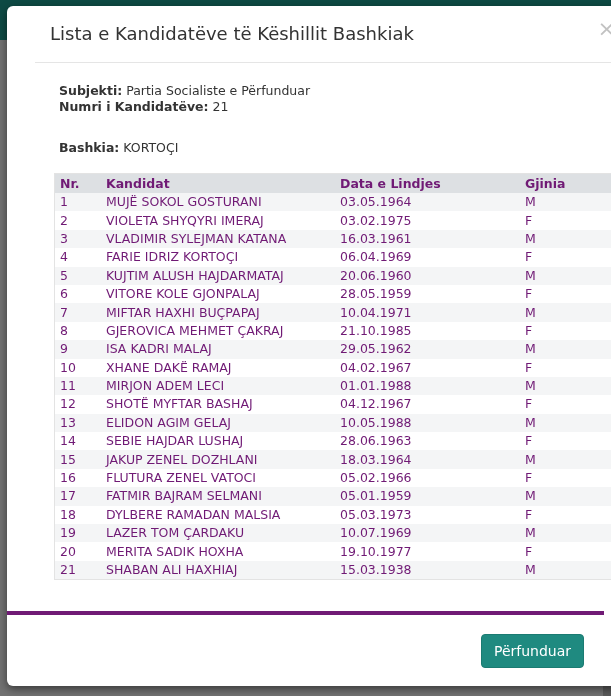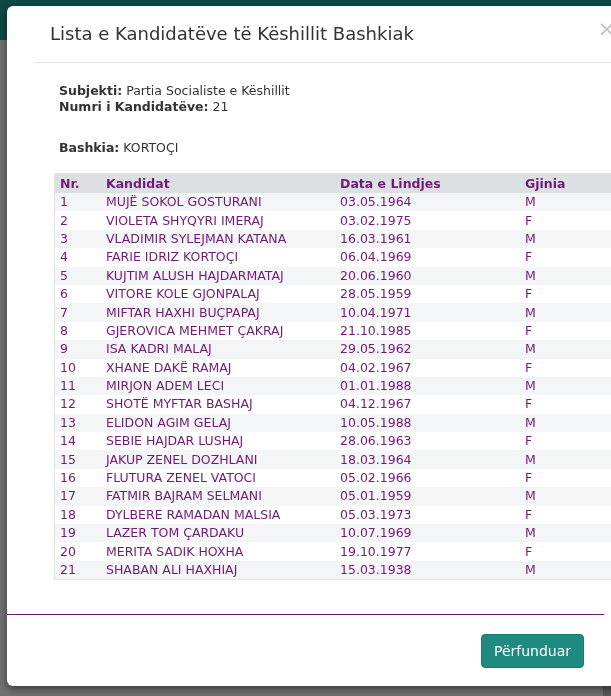--- a/index.html
+++ b/index.html
@@ -38,21 +38,21 @@
   thead tr { background: #dde0e3; }
   th { text-align: left; font-weight: bold; height: 19px; padding: 0 5px; }
   td { height: 18.4px; padding: 0 5px; line-height: 18px; }
   tbody tr:nth-child(odd) { background: #f4f5f6; }
   tbody tr:nth-child(even) { background: #ffffff; }
   .c-nr { width: 36px; }
   .c-name { width: 224px; }
   .c-date { width: 175px; margin-top: 16px; }
   .modal-footer {
     position: absolute; left: 0; bottom: 0; width: 597px; height: 71px;
-    border-top: 1px solid #701a75;
+    border-top: 4px solid #701a75;
   }
   .btn-finish {
     position: absolute; right: 20px; top: 19px; width: 103px; height: 34px;
     background: #1f8a80; color: #fff; border: 1px solid #1b7b72; border-radius: 4px;
     font-family: "DejaVu Sans", "Liberation Sans", sans-serif; font-size: 14px; cursor: pointer;
   }
 </style>
 </head>
 <body>
 
@@ -62,21 +62,21 @@
 
 <div class="modal">
   <div class="modal-header">
     <h4 class="modal-title">Lista e Kandidatëve të Këshillit Bashkiak</h4>
     <span class="close">×</span>
   </div>
 
   <div class="modal-body">
     <div class="info-line">
       <b>Subjekti:</b>
-      <span>Partia Socialiste e Këshillit</span>
+      <span>Partia Socialiste e Përfunduar</span>
     </div>
     <div class="info-line">
       <b>Numri i Kandidatëve:</b>
       <span>21</span>
     </div>
     <div class="gap"></div>
     <div class="info-line">
       <b>Bashkia:</b>
       <span>KORTOÇI</span>
     </div>

